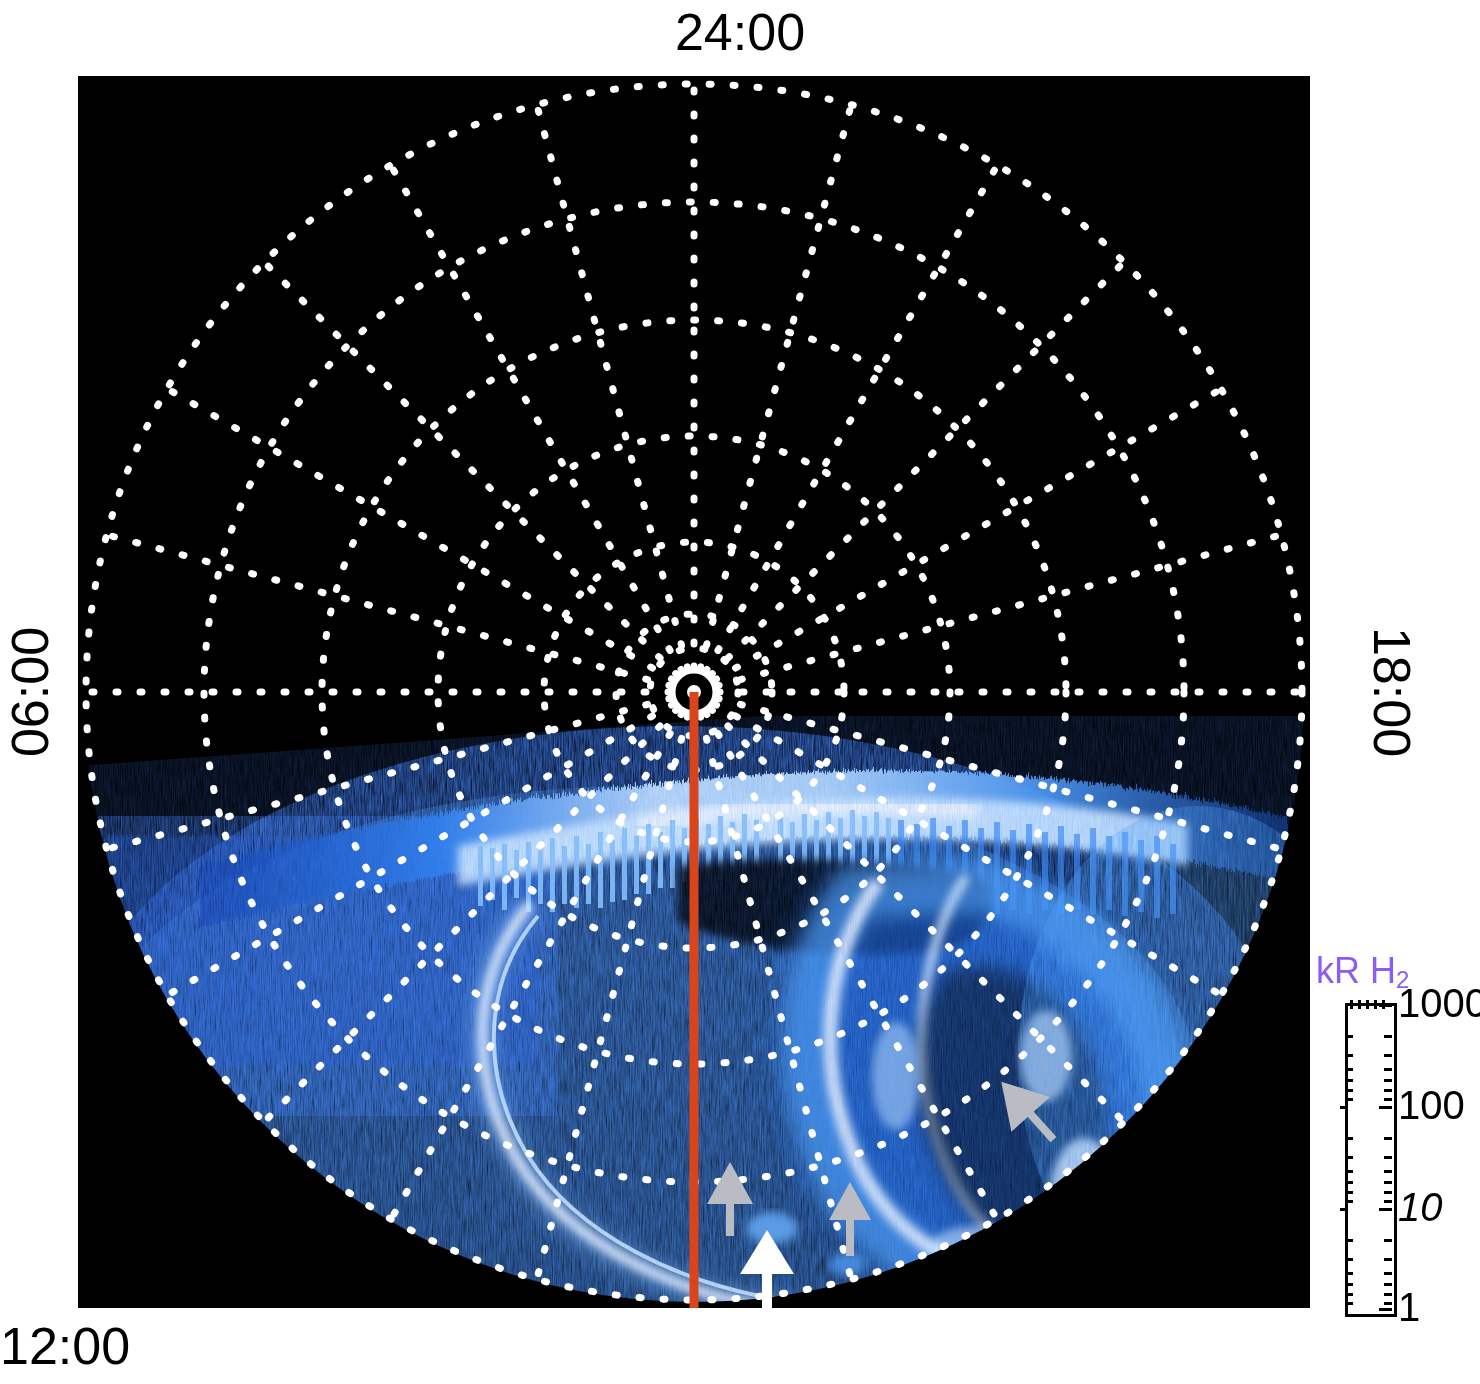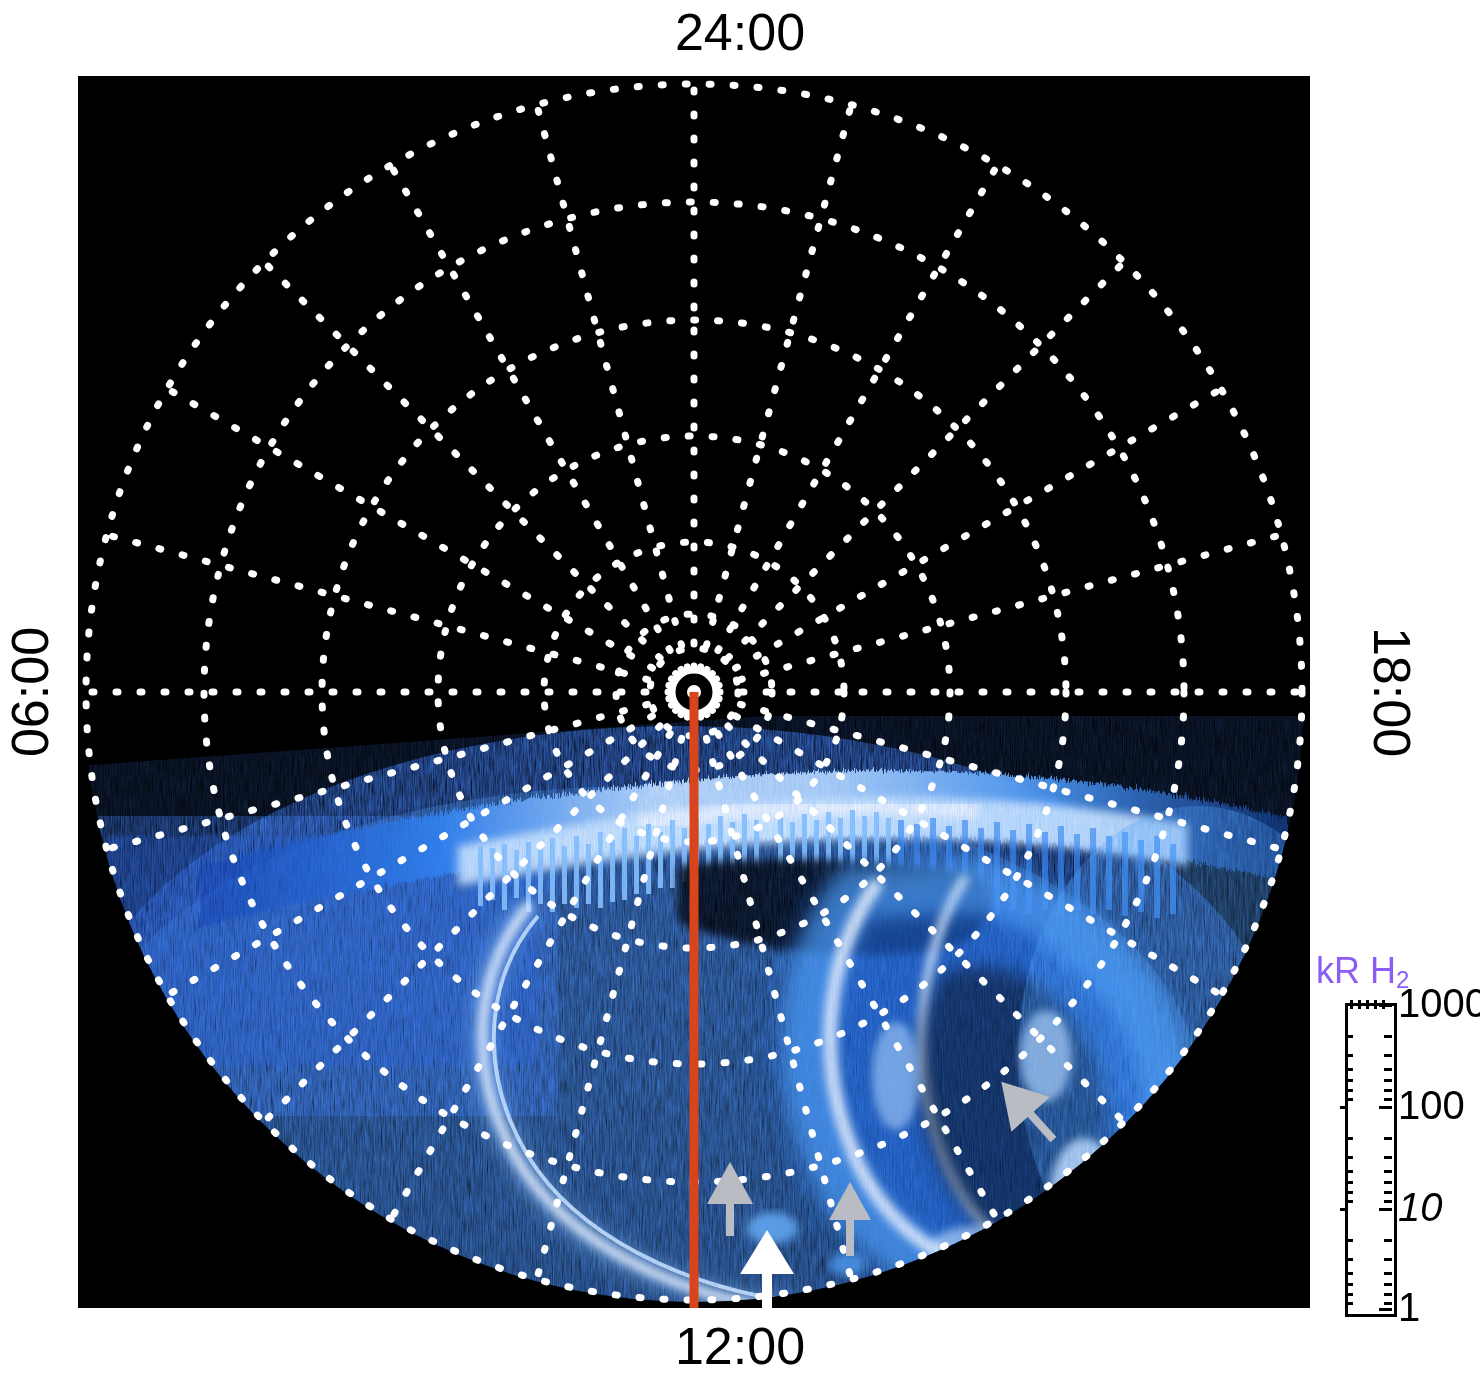--- a/index.html
+++ b/index.html
@@ -41,21 +41,20 @@
     line-height: 1;
   }
   #label-top {
     left: 0; right: 0;
     top: 6px;
     text-align: center;
   }
   #label-bottom {
     left: 0; right: 0;
     top: 1320px;
-    text-align: center;
   }
   #label-left {
     left: 8px;
     top: 692px;
     transform: translate(-50%, -50%) rotate(-90deg);
     transform-origin: center center;
     width: 180px;
     text-align: center;
     margin-left: 22px;
   }

